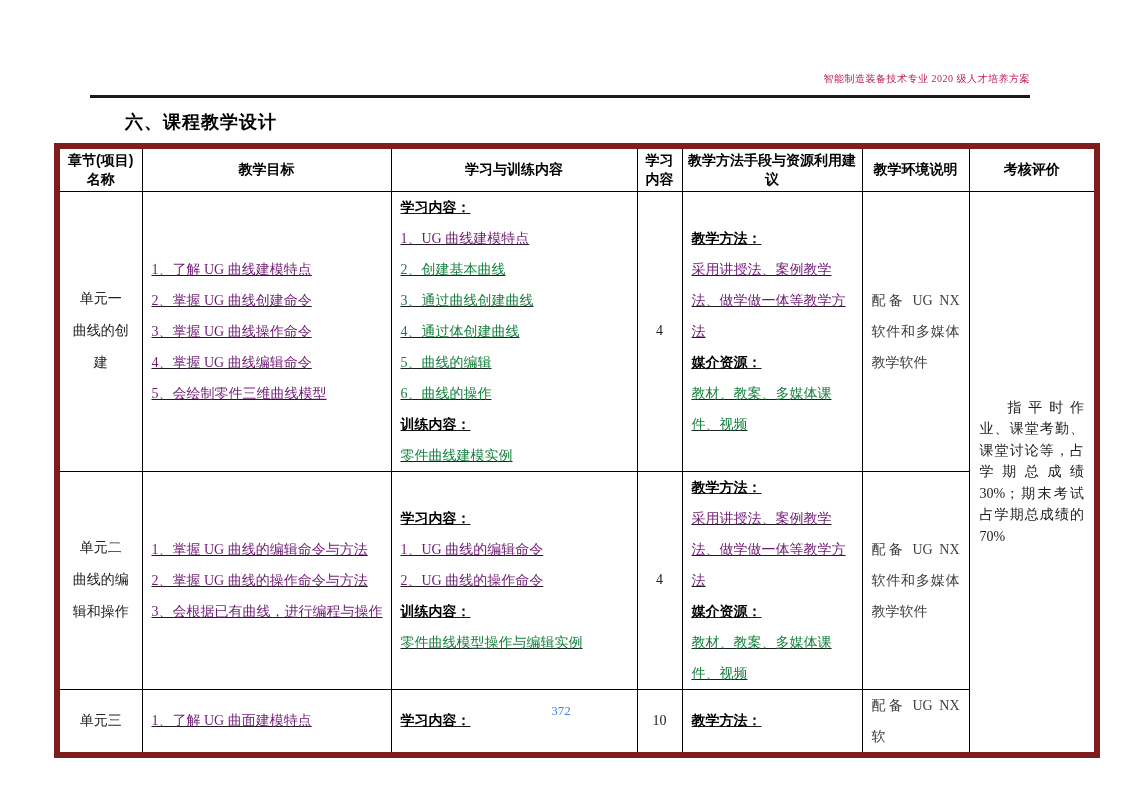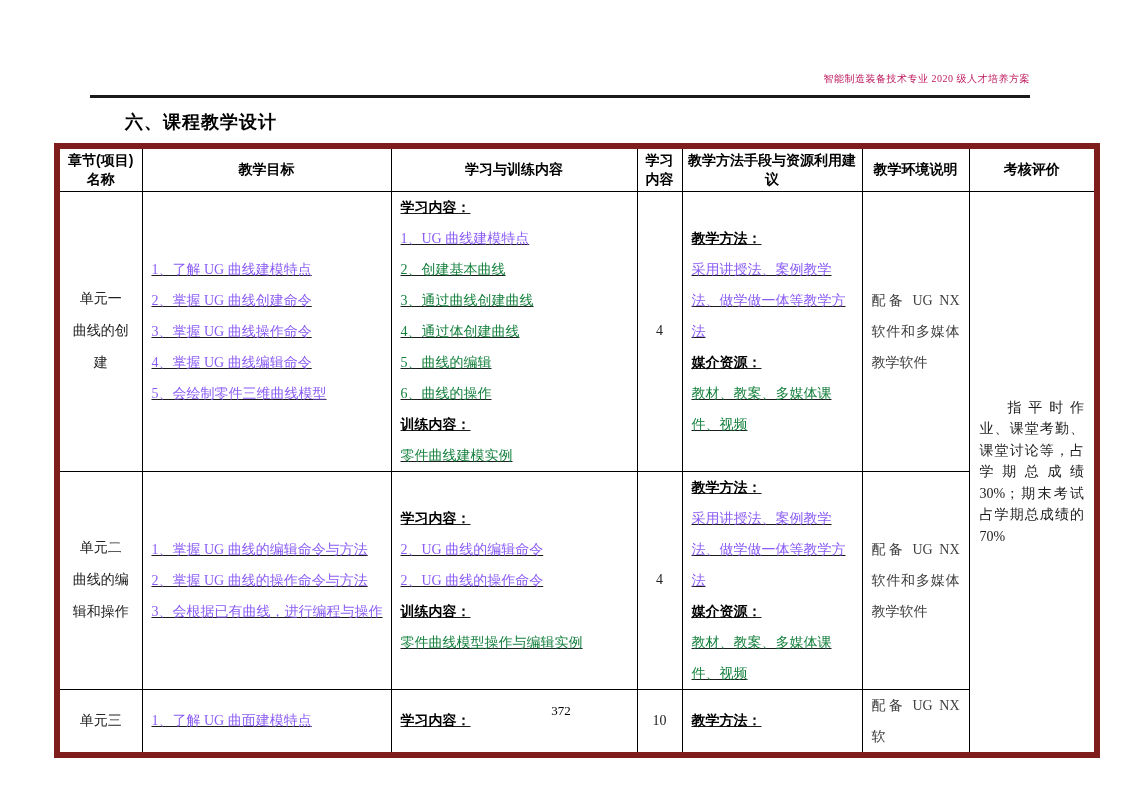--- a/index.html
+++ b/index.html
@@ -65,21 +65,21 @@
   td.unit-cell .line { line-height:32px; color:#222; }
   td.hours-cell { text-align:center; color:#222; }
   .cell-pad { padding:0 6px 0 9px;text-decoration:underline; }
   .line { line-height:31px; white-space:nowrap; }
   .line.wrap { white-space:normal; }
   .line.bold {
     font-family:"Liberation Sans","DejaVu Sans",sans-serif;
     font-weight:bold;
     color:#000;
   }
-  .line.normal { color:#8b5cf6; }
+  .line.normal { color:#701a75; }
   .line.muted { color:#15803d; }
   td.env-cell .env-text {
     padding:0 9px;
     line-height:31px;
     text-align:justify;
     color:#404040;
   }
   td.assessment-cell { vertical-align:middle; }
   .assessment-text {
     padding:0 10px;
@@ -87,21 +87,21 @@
     line-height:21.5px;
     text-align:justify;
     color:#1c1c1c;
     font-size:14px;
   }
   .page-number {
     position:absolute;
     left:0; right:0; top:703px;
     text-align:center;
     font-size:13px;
-    color:#000000;
+    color:#3b82f6;
   }
 </style>
 </head>
 <body>
 
 <div class="page">
 
   <div class="doc-header-right">智能制造装备技术专业 2020 级人才培养方案</div>
 
   <div class="header-rule"></div>
@@ -183,21 +183,21 @@
       <td>
         <div class="cell-pad">
               <div class="line normal">1、掌握 UG 曲线的编辑命令与方法</div>
               <div class="line normal">2、掌握 UG 曲线的操作命令与方法</div>
               <div class="line normal">3、会根据已有曲线，进行编程与操作</div>
             </div>
       </td>
       <td>
         <div class="cell-pad">
               <div class="line bold">学习内容：</div>
-              <div class="line normal">2、UG 曲线的编辑命令</div>
+              <div class="line normal">1、UG 曲线的编辑命令</div>
               <div class="line normal">2、UG 曲线的操作命令</div>
               <div class="line bold">训练内容：</div>
               <div class="line muted">零件曲线模型操作与编辑实例</div>
             </div>
       </td>
       <td class="hours-cell">4</td>
       <td>
         <div class="cell-pad">
               <div class="line bold">教学方法：</div>
               <div class="line normal wrap">采用讲授法、案例教学法、做学做一体等教学方法</div>

